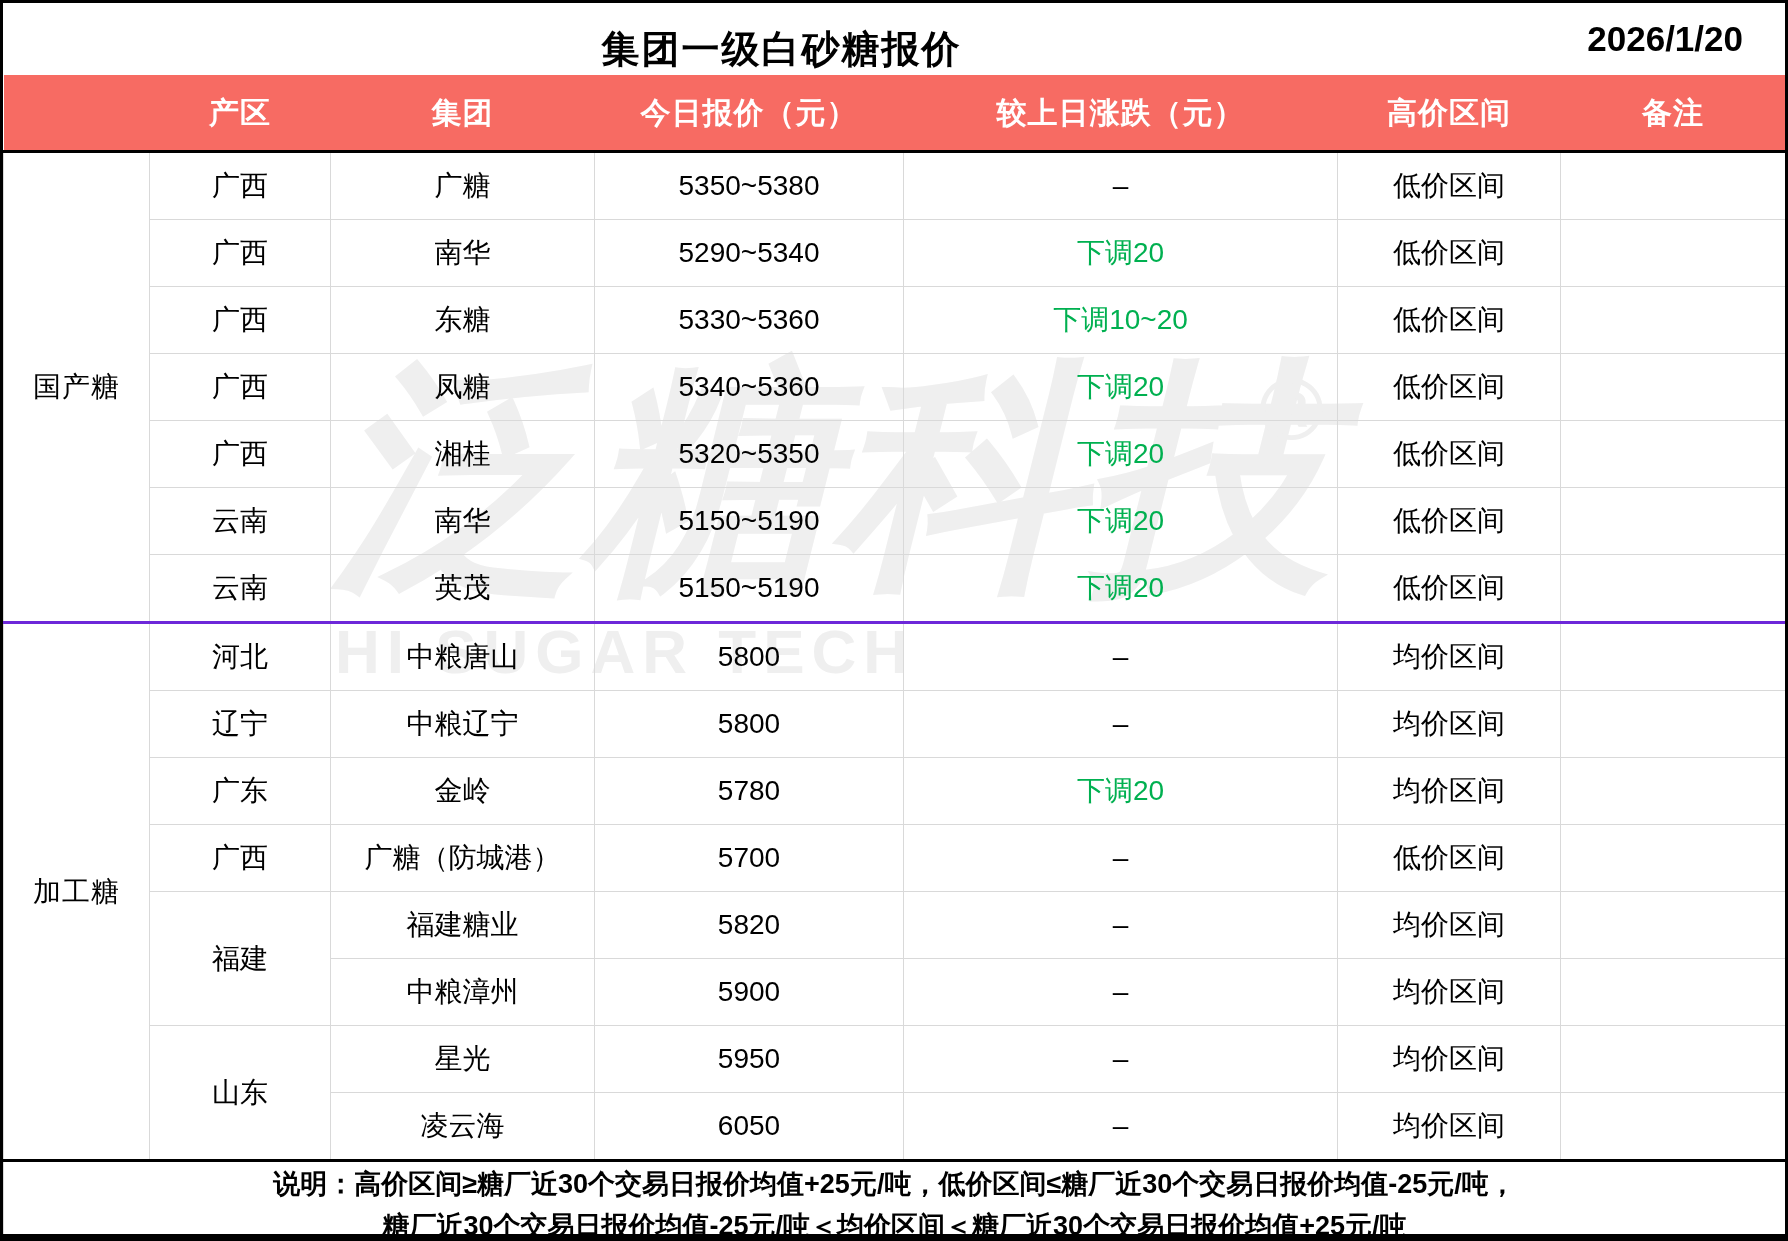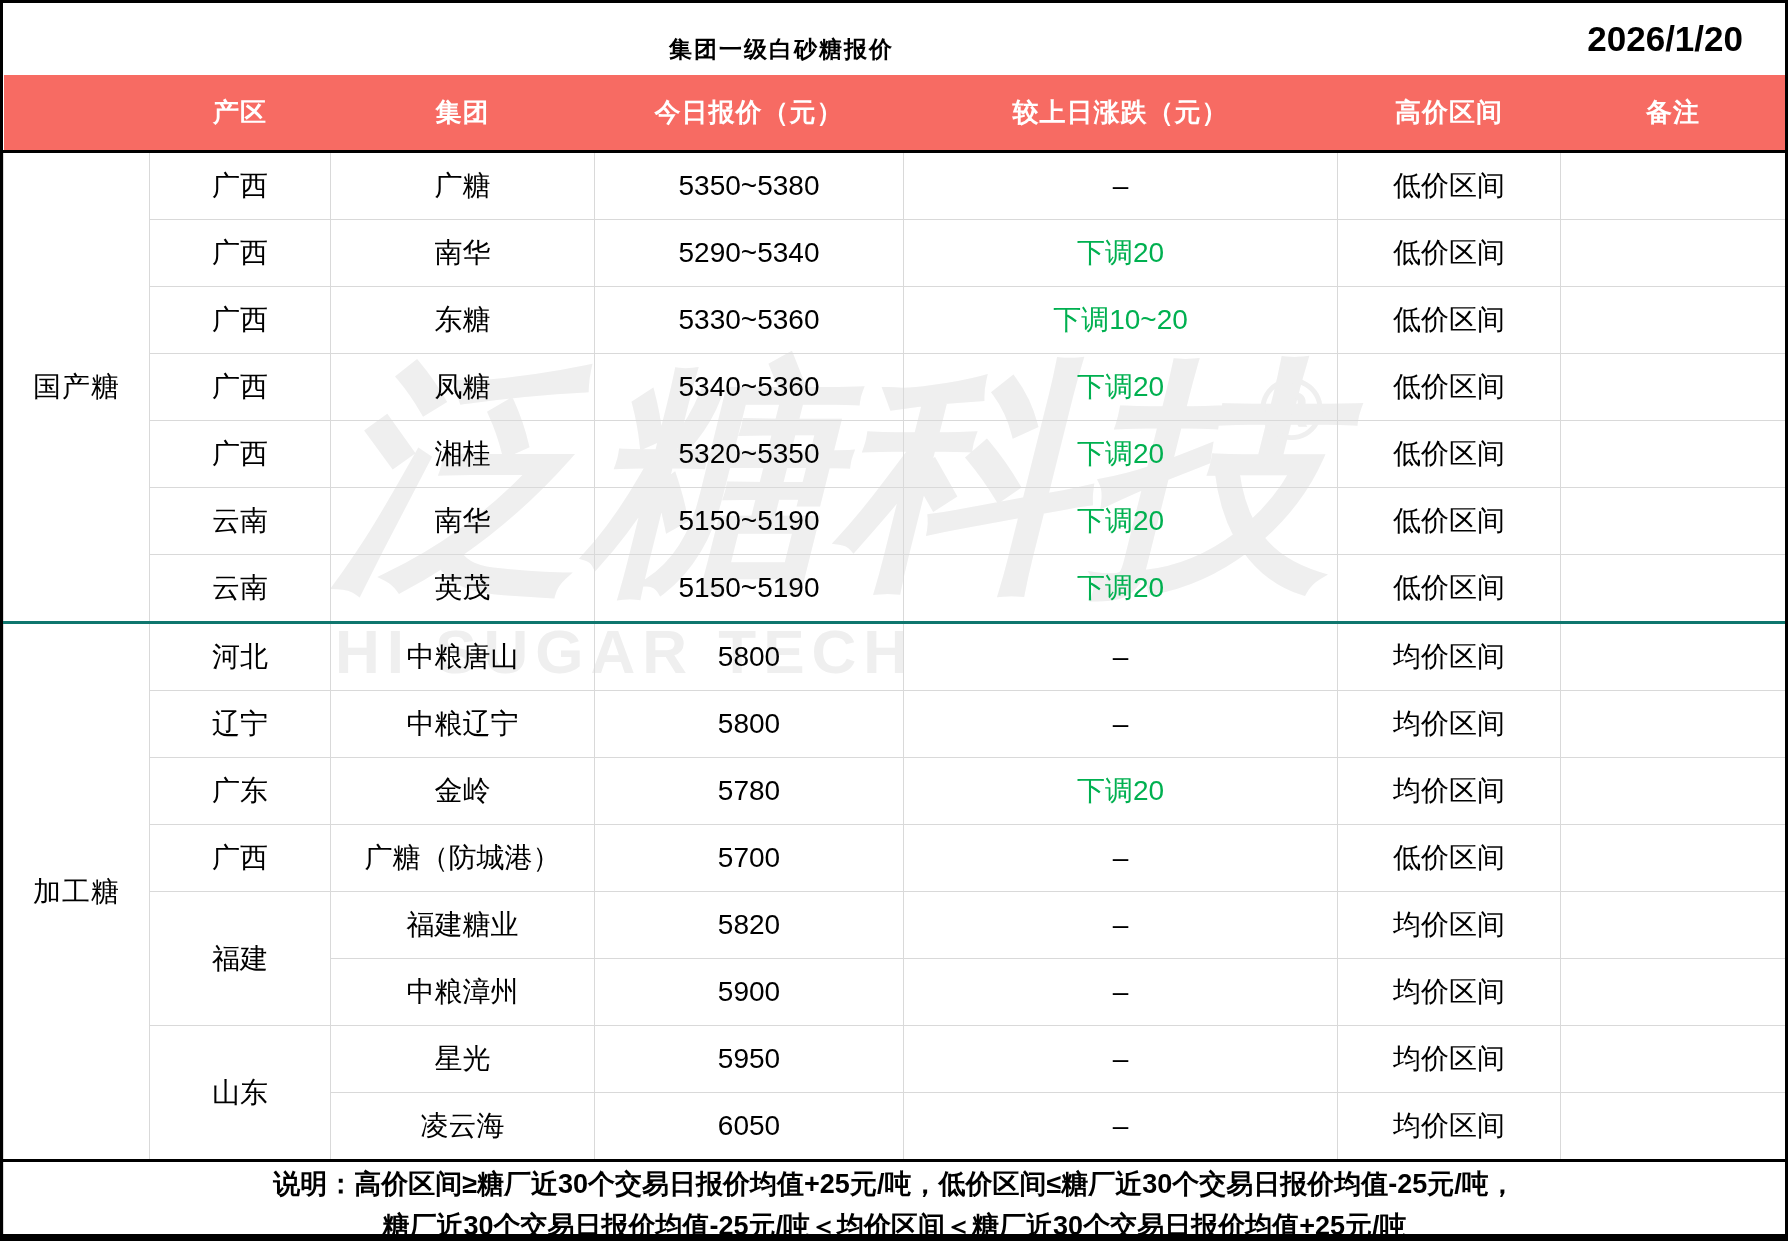--- a/index.html
+++ b/index.html
@@ -30,51 +30,51 @@
   .wm-en{
     position:absolute;left:332px;top:618px;
     font-size:62px;line-height:1;font-weight:bold;
     letter-spacing:7px;color:#efefef;white-space:nowrap;
   }
   
   .titlebar{position:relative;height:72px;z-index:1;}
   .page-title{
     position:absolute;left:0;top:0;width:1557px;height:92px;
     display:flex;align-items:center;justify-content:center;
-    font-size:23px;font-weight:bold;letter-spacing:2px;
+    font-size:38px;font-weight:bold;letter-spacing:2px;
   }
   .report-date{
     position:absolute;right:42px;top:0;height:72px;
     display:flex;align-items:center;
     font-size:35px;font-weight:bold;
   }
   
   table.grid{
     position:relative;z-index:1;
     width:1782px;border-collapse:collapse;table-layout:fixed;
     background:transparent;
   }
   table.grid td,table.grid th{
     border:1px solid #d9d9d9;
     text-align:center;vertical-align:middle;
     font-size:28px;line-height:1.2;
     padding:0;overflow:hidden;white-space:nowrap;
   }
   tr.head th{
     background:var(--red,#f76b63);
-    color:#fff;font-weight:bold;font-size:26px;
+    color:#fff;font-weight:bold;font-size:30px;
     height:75px;border:none;border-bottom:3px solid #000;
     letter-spacing:1px;
   }
   tr.datarow td{height:66px;}
   td.cat{
     border-right:2px solid #000;
     font-size:29px;letter-spacing:1px;
   }
-  tr.section-start td{border-top:3px solid #0f766e;}
+  tr.section-start td{border-top:3px solid #6d28d9;}
   td.change.down{color:var(--green,#00b050);}
   tr.footrow td{
     border-top:3px solid #000;
     height:88px;font-weight:bold;font-size:27px;
     white-space:normal;
   }
   .foot-line{line-height:1.55;}
 </style>
 </head>
 <body>

